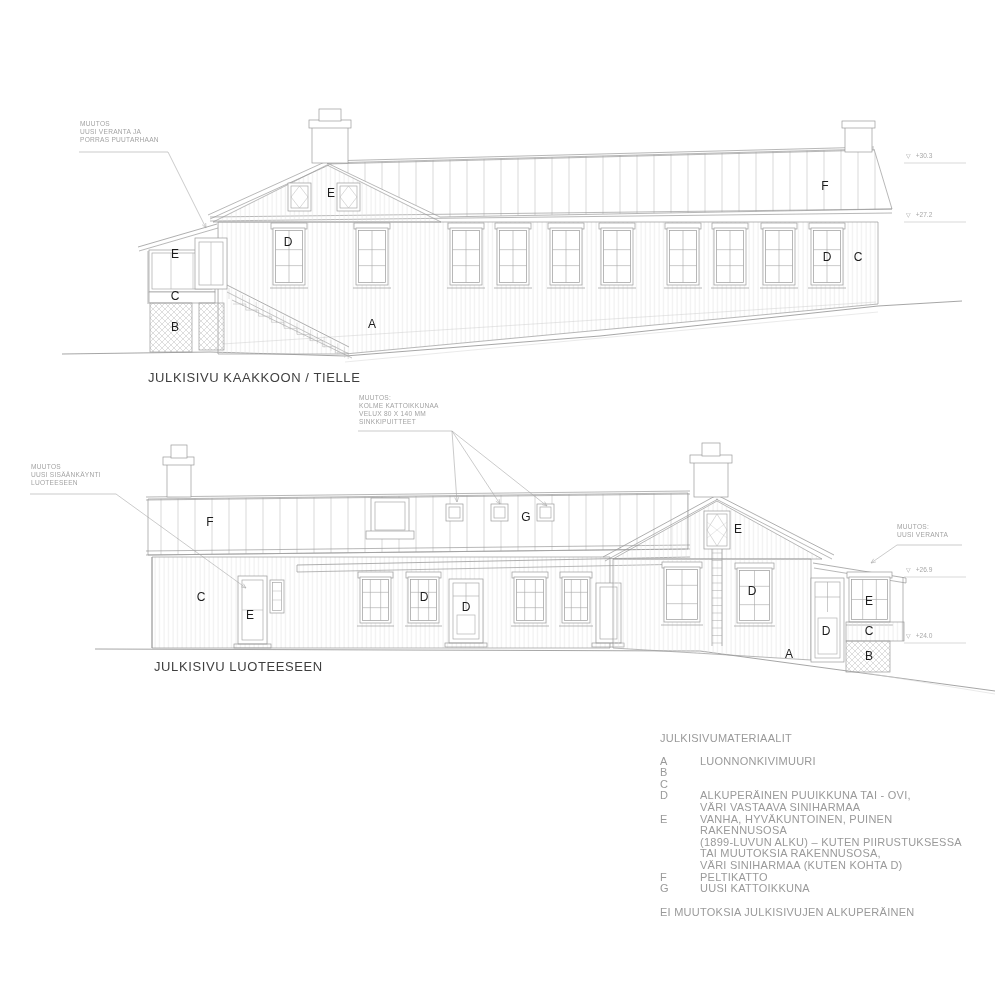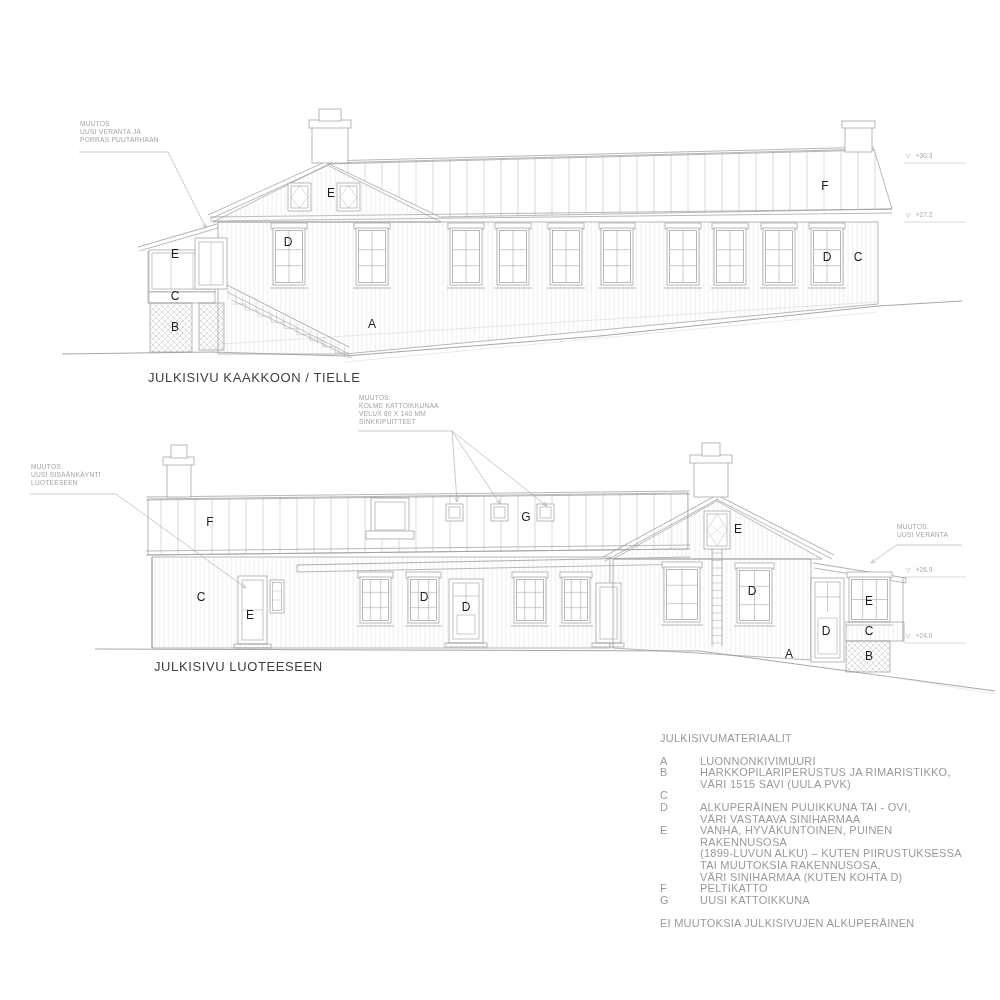--- a/index.html
+++ b/index.html
@@ -422,24 +422,20 @@
   <div class="legend">
     <div class="legend-title">JULKISIVUMATERIAALIT</div>
     <div class="legend-row">
       <span class="k">A</span>
       <span class="v">
           <div>LUONNONKIVIMUURI</div>
         </span>
     </div>
     <div class="legend-row">
       <span class="k">B</span>
-      <span class="v">
-        <div>HARKKOPILARIPERUSTUS JA RIMARISTIKKO,</div>
-        <div>VÄRI 1515 SAVI (UULA PVK)</div>
-      </span>
     </div>
     <div class="legend-row">
       <span class="k">C</span>
     </div>
     <div class="legend-row">
       <span class="k">D</span>
       <span class="v">
         <div>ALKUPERÄINEN PUUIKKUNA TAI - OVI,</div>
         <div>VÄRI VASTAAVA SINIHARMAA</div>
       </span>

